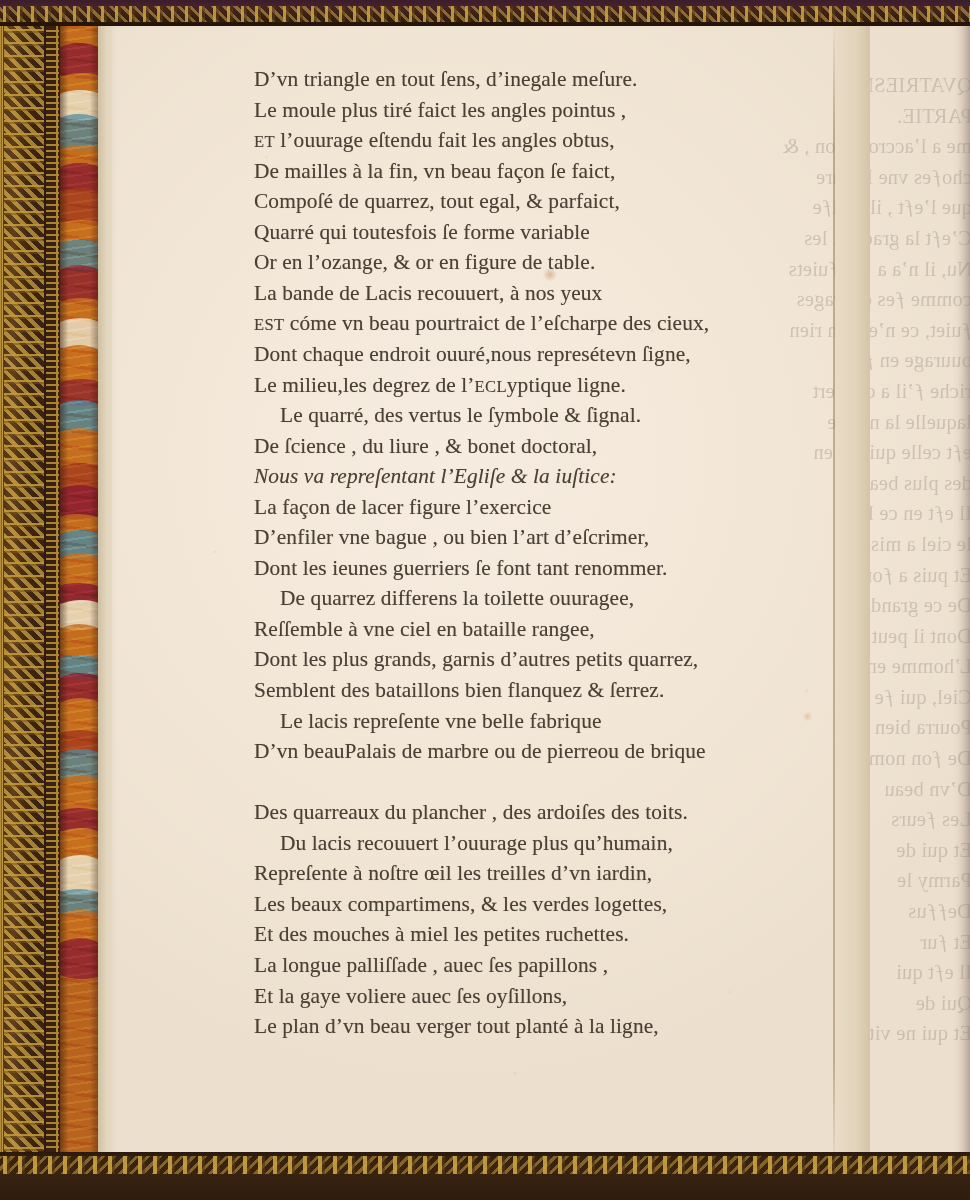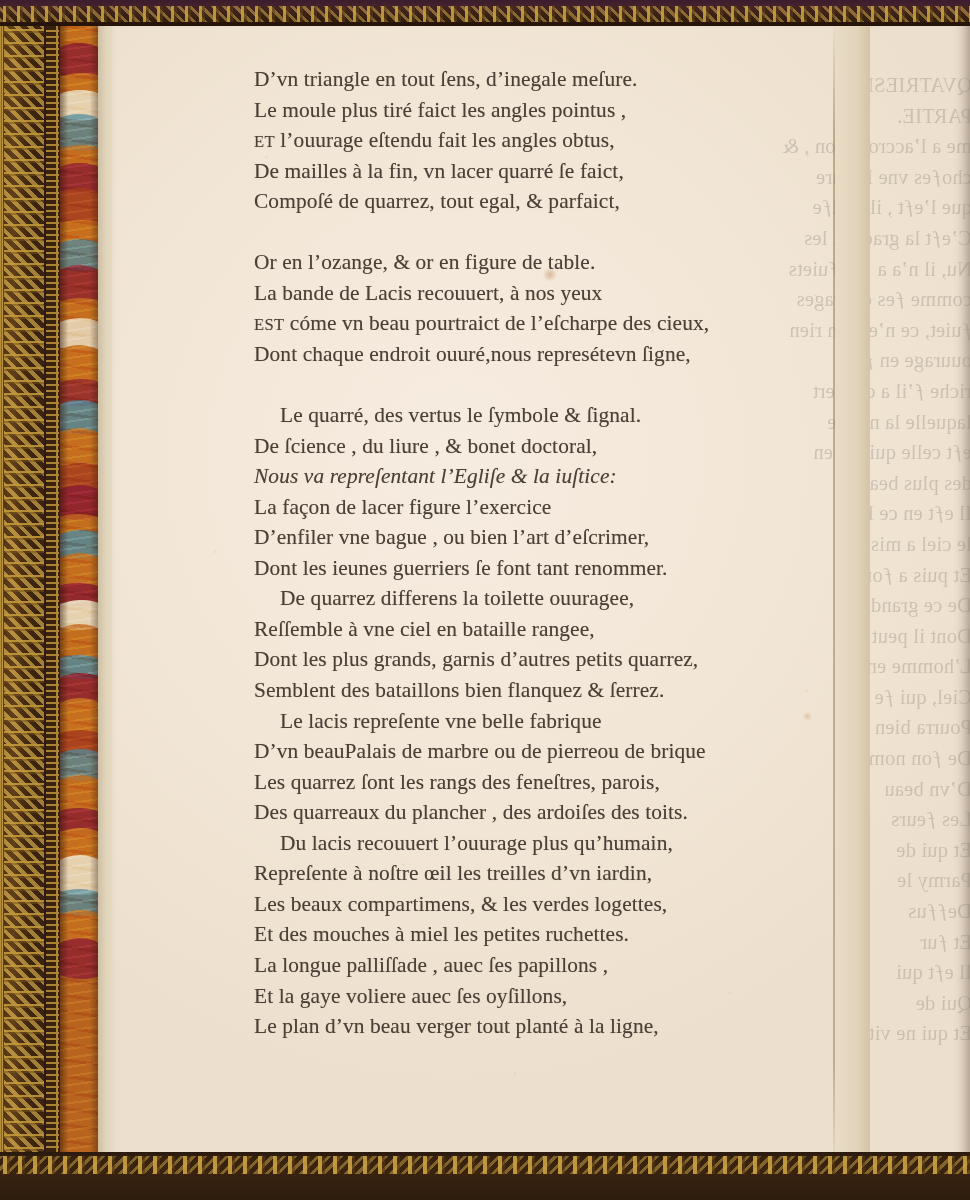--- a/index.html
+++ b/index.html
@@ -260,39 +260,40 @@
         <div>Et ƒur</div>
         <div>Il eƒt qui</div>
         <div>Qui de</div>
         <div>Et qui ne vit</div>
       </div>
 
     <div class="verse" id="verse">
         <div class="ln" style="left: 142px; top: 50px;">D’vn triangle en tout ſens, d’inegale meſure.</div>
         <div class="ln" style="left: 142px; top: 80.55px;">Le moule plus tiré faict les angles  pointus ,</div>
         <div class="ln" style="left: 142px; top: 111.1px;"><span class="sc">ET</span> l’ouurage eſtendu fait les angles obtus,</div>
-        <div class="ln" style="left: 142px; top: 141.65px;">De mailles à la fin,  vn lacer  quarré ſe faict,</div>
+        <div class="ln" style="left: 142px; top: 141.65px;">De mailles à la fin,  vn beau  façon ſe faict,</div>
         <div class="ln" style="left: 142px; top: 172.2px;">Compoſé de quarrez, tout egal, &amp; parfaict,</div>
+        <div class="ln" style="left: 142px; top: 202.75px;">Quarré qui toutesfois ſe forme variable</div>
         <div class="ln" style="left: 142px; top: 233.3px;">Or en l’ozange, &amp; or en figure de table.</div>
         <div class="ln" style="left: 142px; top: 294.4px;"><span class="sc">EST</span> cóme vn beau pourtraict de l’eſcharpe des cieux,</div>
         <div class="ln" style="left: 142px; top: 263.85px;">La bande de Lacis recouuert, à nos yeux</div>
         <div class="ln" style="left: 142px; top: 324.95px;">Dont chaque endroit ouuré,nous represétevn ſigne,</div>
+        <div class="ln" style="left: 142px; top: 355.5px;">Le milieu,les degrez de l’<span class="sc">ECL</span>yptique ligne.</div>
         <div class="ln" style="left: 168px; top: 386.05px;">Le quarré, des vertus le ſymbole &amp; ſignal.</div>
         <div class="ln" style="left: 142px; top: 416.6px;">De ſcience , du liure ,  &amp; bonet doctoral,</div>
         <div class="ln" style="left: 142px; top: 447.15px; font-style: italic;">Nous va repreſentant l’Egliſe &amp; la iuſtice:</div>
         <div class="ln" style="left: 142px; top: 477.7px;">La façon de lacer figure l’exercice</div>
         <div class="ln" style="left: 142px; top: 508.25px;">D’enfiler vne bague , ou bien l’art d’eſcrimer,</div>
         <div class="ln" style="left: 142px; top: 538.8px;">Dont les ieunes guerriers ſe font tant renommer.</div>
         <div class="ln" style="left: 168px; top: 569.35px;">De quarrez differens la toilette ouuragee,</div>
         <div class="ln" style="left: 142px; top: 599.9px;">Reſſemble à vne ciel en bataille  rangee,</div>
         <div class="ln" style="left: 142px; top: 630.45px;">Dont les plus grands, garnis d’autres petits quarrez,</div>
         <div class="ln" style="left: 142px; top: 661px;">Semblent des bataillons bien flanquez &amp; ſerrez.</div>
         <div class="ln" style="left: 168px; top: 691.55px;">Le lacis repreſente vne belle fabrique</div>
         <div class="ln" style="left: 142px; top: 722.1px;">D’vn beauPalais de marbre ou de pierreou de brique</div>
-        <div class="ln" style="left: 142px; top: 752.65px;">Les quarrez ſont les rangs des feneſtres, parois,</div>
         <div class="ln" style="left: 142px; top: 783.2px;">Des quarreaux du plancher , des ardoiſes des toits.</div>
         <div class="ln" style="left: 168px; top: 813.75px;">Du lacis recouuert l’ouurage plus qu’humain,</div>
         <div class="ln" style="left: 142px; top: 844.3px;">Repreſente à noſtre œil les treilles d’vn iardin,</div>
         <div class="ln" style="left: 142px; top: 874.85px;">Les beaux compartimens, &amp; les verdes logettes,</div>
         <div class="ln" style="left: 142px; top: 905.4px;">Et des mouches à miel les petites ruchettes.</div>
         <div class="ln" style="left: 142px; top: 935.95px;">La longue palliſſade , auec ſes papillons ,</div>
         <div class="ln" style="left: 142px; top: 966.5px;">Et la gaye voliere auec ſes oyſillons,</div>
         <div class="ln" style="left: 142px; top: 997.05px;">Le plan d’vn beau verger tout planté à la ligne,</div>
       </div>
 

